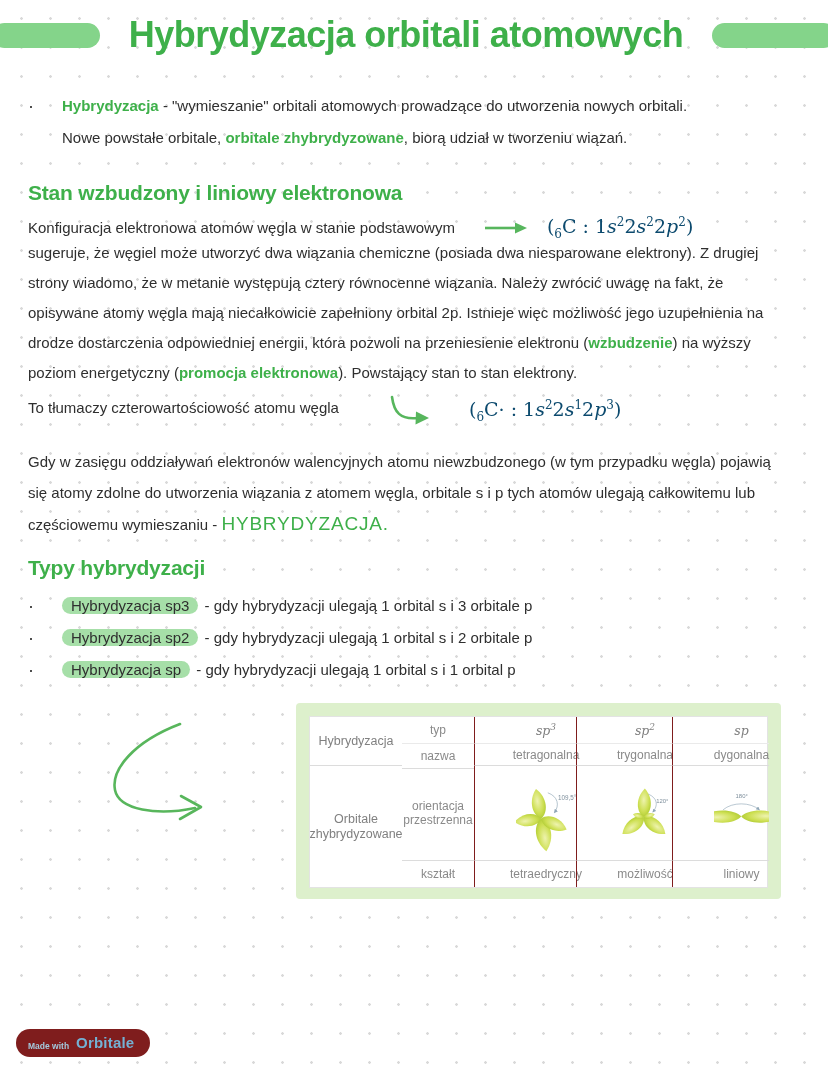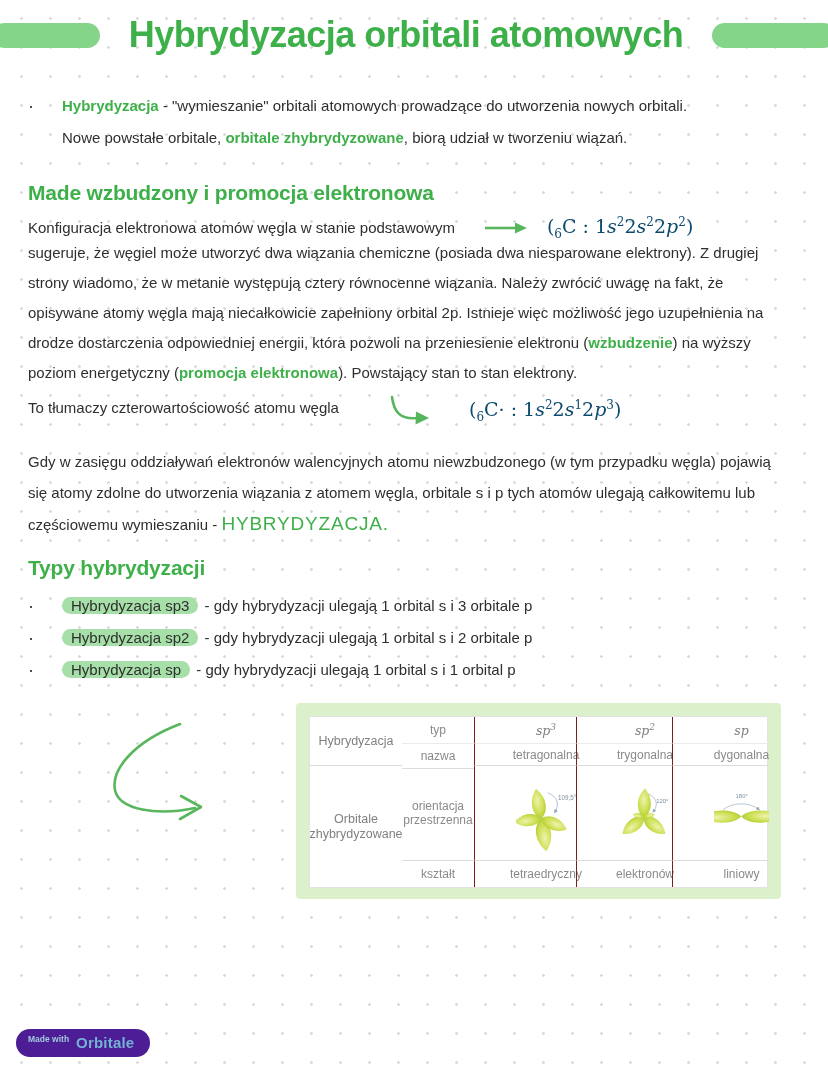--- a/index.html
+++ b/index.html
@@ -73,22 +73,22 @@
   .cell-bl{border-left:1px solid #7f1d1d;padding-left:41px;}
   .cell-bb{border-bottom:1px solid #dcdcdc;}
   .cell-bb-light{border-bottom:1px solid #eaeaea;}
   .sp-head{font-family:"DejaVu Serif",serif;font-style:italic;font-size:12.5px;color:#7f7f7f;}
   .sp-head sup{font-size:9px;font-style:italic;}
   .group-label{font-size:12.5px;color:#808080;line-height:15px;padding:0 6px;}
   .row-label{line-height:14px;padding:12px 4px;}
 
   
   .badge{
-    left:16px;top:1029px;background:#4c1d95;border-radius:14px;
-    padding:5px 16px 6px 12px;display:flex;align-items:flex-start;gap:7px;
+    left:16px;top:1029px;background:#7f1d1d;border-radius:14px;
+    padding:5px 16px 6px 12px;display:flex;align-items:flex-end;gap:7px;
   }
   .badge .madewith{font-size:8.5px;color:#a3c9dd;font-weight:600;}
   .badge .brand{font-size:15px;color:#74b1d4;font-weight:700;letter-spacing:0.2px;}
 
   svg{display:block;}
   .ann-text{font-family:"Liberation Sans",sans-serif;font-size:10.5px;fill:#7e8f9c;}
 </style>
 </head>
 <body>
 
@@ -113,21 +113,21 @@
 </div>
 
 <div class="abs intro">
   <div class="bullet">·</div>
   <div>
     <div class="tline"><span class="green">Hybrydyzacja</span><span> - "wymieszanie" orbitali atomowych prowadzące do utworzenia nowych orbitali.</span></div>
     <div class="tline"><span>Nowe powstałe orbitale, </span><span class="green">orbitale zhybrydyzowane</span><span>, biorą udział w tworzeniu wiązań.</span></div>
   </div>
 </div>
 
-<div class="abs sec-heading" style="left:28px;top:181px;">Made wzbudzony i promocja elektronowa</div>
+<div class="abs sec-heading" style="left:28px;top:181px;">Stan wzbudzony i liniowy elektronowa</div>
 
 <div class="abs flex-row" style="left:28px;top:211px;height:34px;">
   <span class="tline">Konfiguracja elektronowa atomów węgla w stanie podstawowym</span>
   <svg width="46" height="14" style="margin:0 18px 0 28px;">
     <line x1="2" y1="7" x2="34" y2="7" stroke="#57b65d" stroke-width="2.6"></line>
     <path d="M32 1.5 L44 7 L32 12.5 Z" fill="#57b65d"></path>
   </svg>
   <span class="formula">
     <span>(</span><sub>6</sub><span>C</span><span> : </span><span>1</span><i>s</i><sup>2</sup><span>2</span><i>s</i><sup>2</sup><span>2</span><i>p</i><sup>2</sup><span>)</span>
   </span>
@@ -234,21 +234,21 @@
           <use href="#petal" fill="url(#lobeGrad)" transform="rotate(90) scale(0.95,1.45)"></use>
           <use href="#petal" fill="url(#lobeGrad)" transform="rotate(-90) scale(0.95,1.45)"></use>
         </g>
         <path d="M16 40 C 32 26, 64 26, 80 40" fill="none" stroke="#8fa6b6" stroke-width="1.1" marker-end="url(#annArrow)"></path>
         <text class="ann-text" x="38" y="20">180°</text>
       </svg>
     </div>
 
     <div class="row-label" style="grid-row:4;grid-column:2;">kształt</div>
     <div class="cell-bl" style="grid-row:4;grid-column:3;">tetraedryczny</div>
-    <div class="cell-bl" style="grid-row:4;grid-column:4;">elektronów</div>
+    <div class="cell-bl" style="grid-row:4;grid-column:4;">możliwość</div>
     <div class="cell-bl" style="grid-row:4;grid-column:5;">liniowy</div>
   </div>
 </div>
 
 <div class="abs badge">
   <span class="madewith">Made with</span>
   <span class="brand">Orbitale</span>
 </div>
 
 </body></html>

